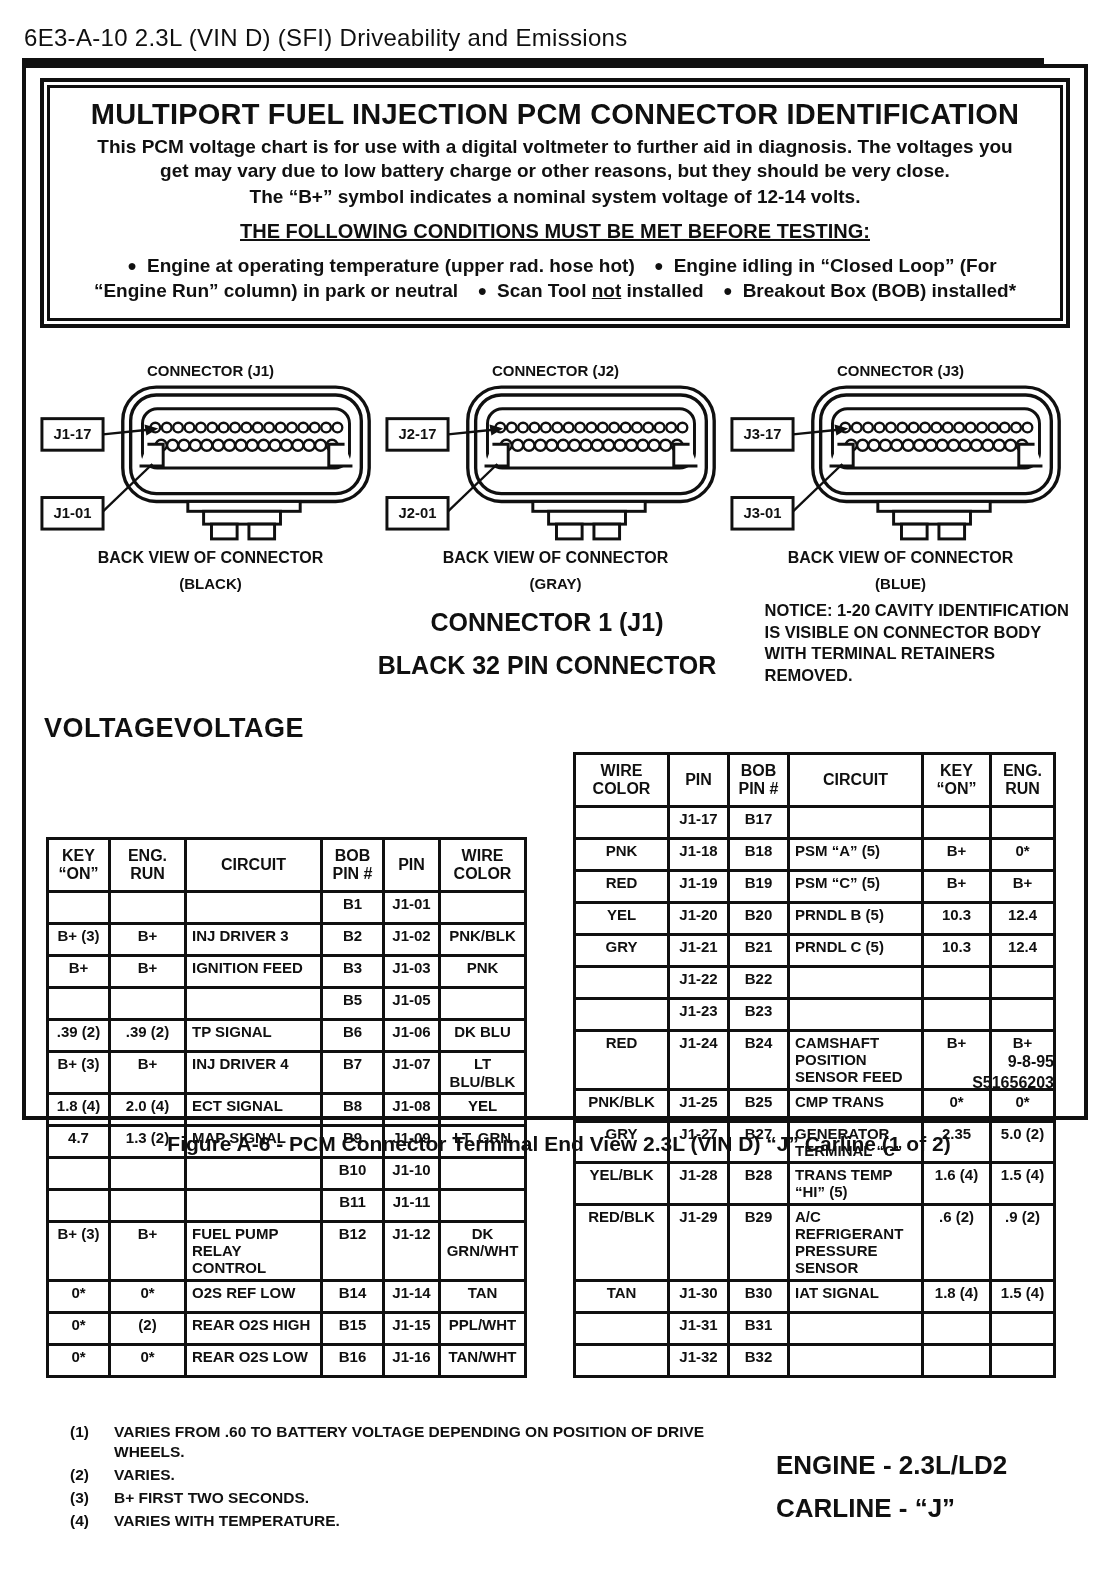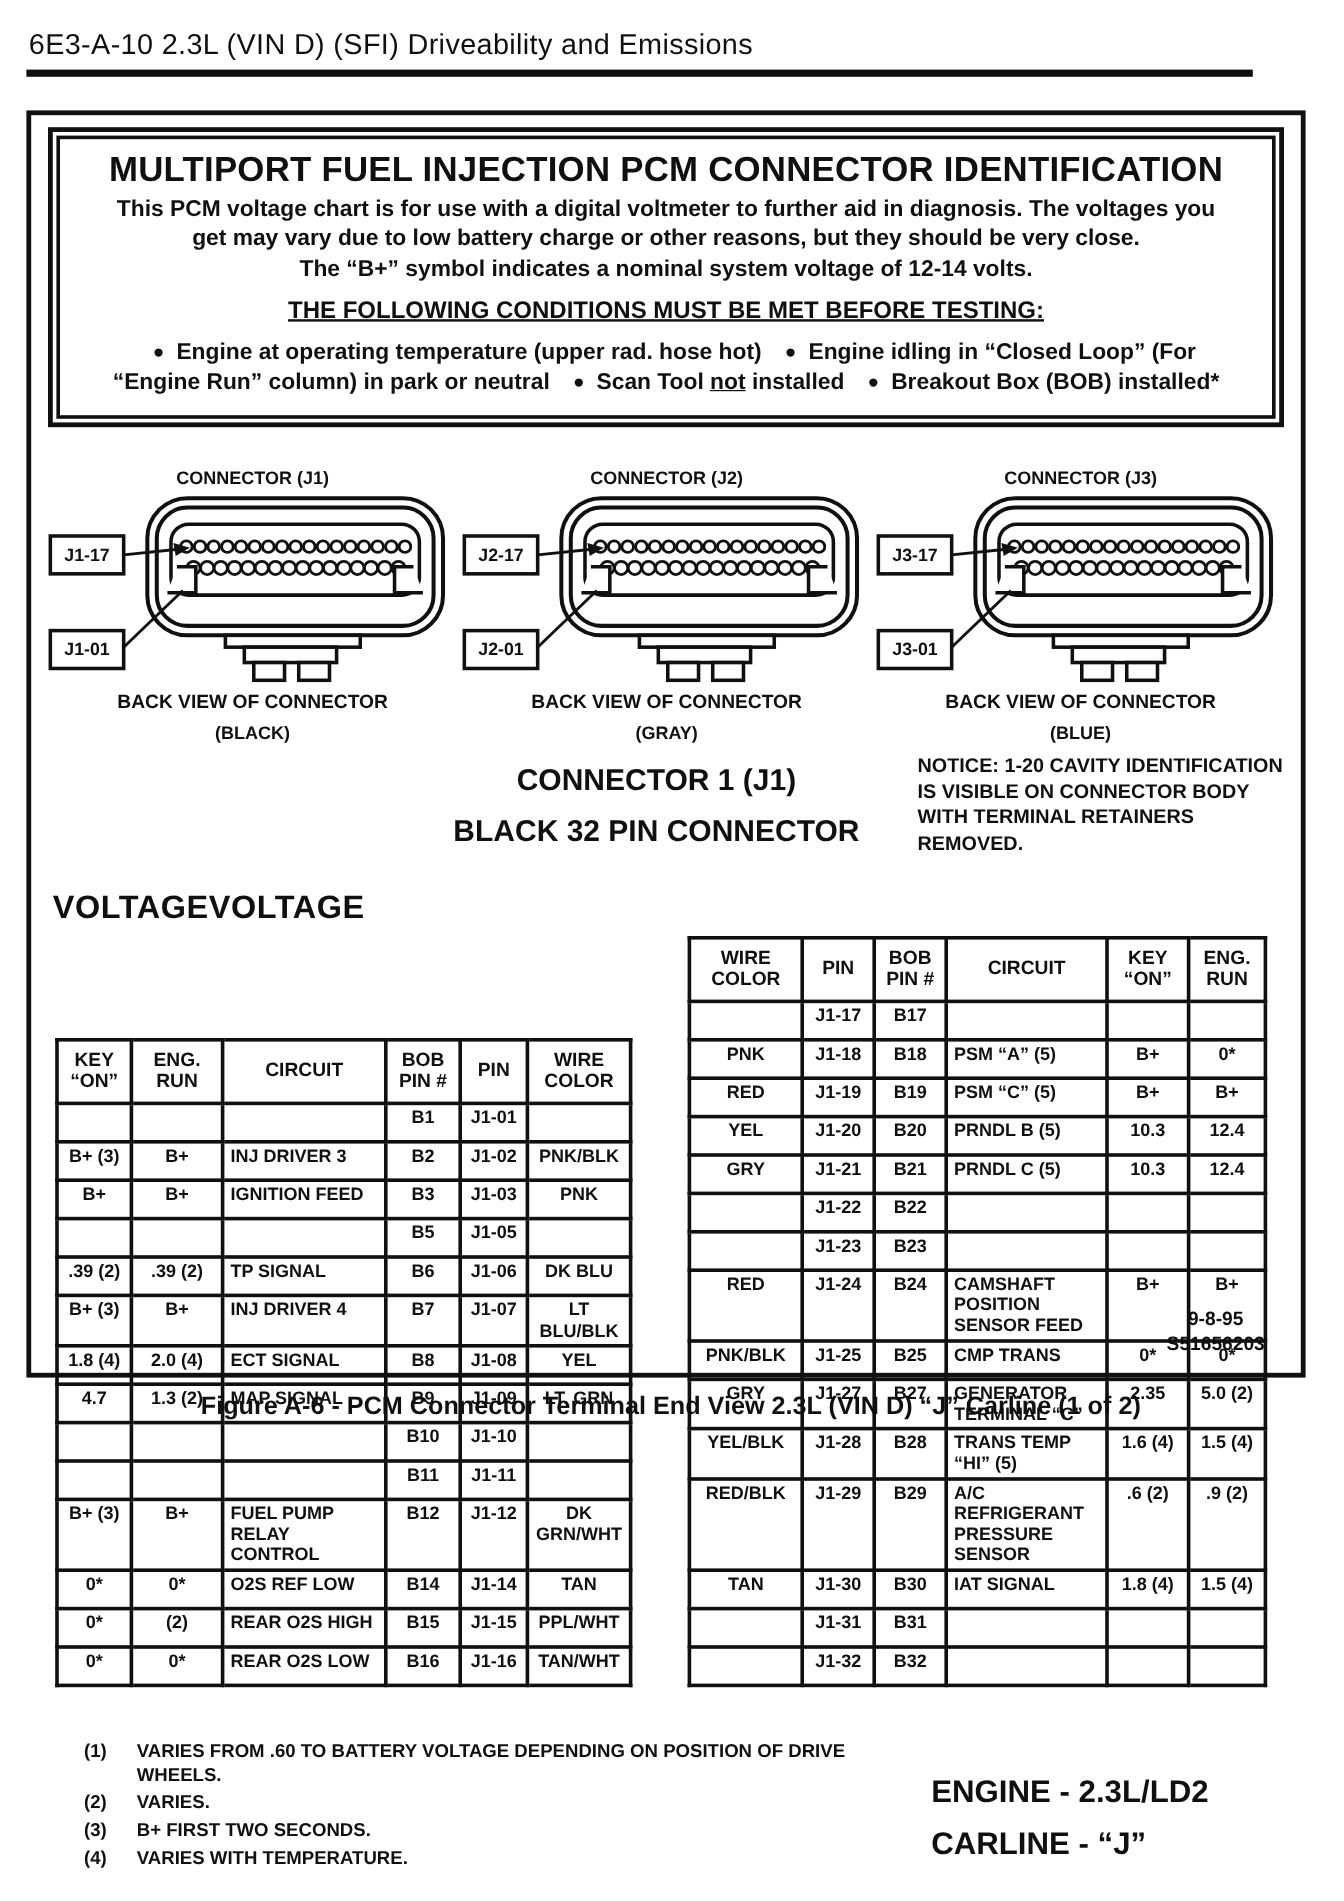--- a/index.html
+++ b/index.html
@@ -1,20 +1,20 @@
 <!DOCTYPE html>
 <html><head>
 <meta charset="utf-8">
 <style>
   html,body{margin:0;padding:0;background:#ffffff;}
   body{width:1120px;height:1584px;font-family:"Liberation Sans",sans-serif;color:#101010;-webkit-font-smoothing:none;}
   .page{padding:16px 24px 0 22px;box-sizing:border-box;}
   .page-header{font-size:24px;font-weight:400;letter-spacing:0.3px;margin:8px 0 6px 2px;}
   .header-rule{height:6px;background:#101010;width:1022px;margin-left:0;}
-  .outer-box{margin-top:28px;border:4px solid #101010;width:1066px;height:1056px;box-sizing:border-box;position:relative;padding:8px 12px 0 12px;}
+  .outer-box{border:4px solid #101010;width:1066px;height:1056px;box-sizing:border-box;position:relative;padding:8px 12px 0 12px;}
   .title-box{border:4px solid #101010;padding:3px;margin:2px 2px 0 2px;}
   .title-box-inner{border:3px solid #101010;text-align:center;padding:6px 26px 14px 26px;}
   .mfi-title{font-size:29px;font-weight:700;letter-spacing:0.2px;margin:4px 0 4px 0;}
   .mfi-para{font-size:19px;font-weight:700;line-height:1.28;margin:0 auto;max-width:940px;}
   .mfi-para2{font-size:19px;font-weight:700;margin:2px 0 0 0;}
   .conditions-heading{font-size:20px;font-weight:700;text-decoration:underline;margin:12px 0 10px 0;}
   .conditions{font-size:19px;font-weight:700;line-height:1.35;margin:0 auto;max-width:980px;}
   .u{text-decoration:underline;}
   .bullet{display:inline-block;margin:0 10px 0 14px;font-size:16px;vertical-align:1px;}
 
@@ -49,21 +49,21 @@
   table.vtable td.circuit{text-align:left;padding-left:5px;}
   .lt-c1{width:62px;}.lt-c2{width:76px;}.lt-c3{width:136px;}.lt-c4{width:62px;}.lt-c5{width:56px;}.lt-c6{width:86px;}
   .rt-c1{width:94px;}.rt-c2{width:60px;}.rt-c3{width:60px;}.rt-c4{width:134px;}.rt-c5{width:68px;}.rt-c6{width:64px;}
 
   .footer-row{display:flex;margin-top:44px;}
   .footnotes{width:648px;padding-left:32px;font-size:15.5px;font-weight:700;line-height:1.3;}
   .footnote{display:flex;margin-bottom:3px;}
   .footnote .fm{width:44px;flex:none;}
   .footnote .ft{flex:1;}
   .engine-block{margin-left:58px;margin-top:22px;font-size:26px;font-weight:700;line-height:1.65;white-space:nowrap;}
-  .doc-meta{position:absolute;right:30px;bottom:12px;text-align:center;font-size:16px;font-weight:700;line-height:1.3;}
+  .doc-meta{position:absolute;right:30px;bottom:22px;text-align:right;font-size:16px;font-weight:700;line-height:1.3;}
   .figure-caption{text-align:center;font-size:21px;font-weight:700;margin-top:12px;}
 </style>
 </head>
 <body>
 
 <div class="page">
 
   <div class="page-header">6E3-A-10  2.3L  (VIN D)  (SFI)  Driveability and Emissions</div>
   <div class="header-rule"></div>
 

